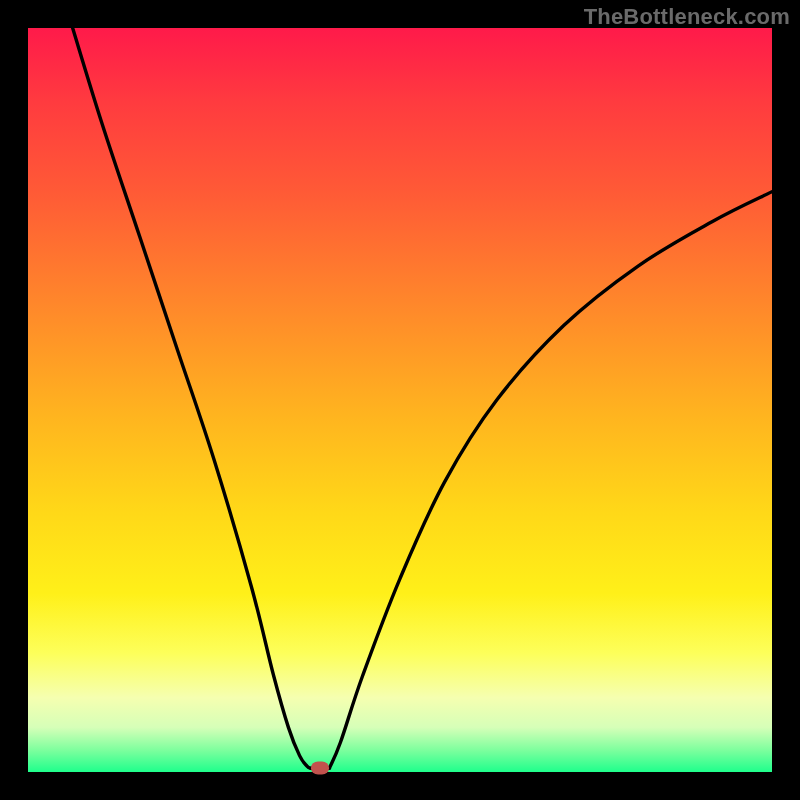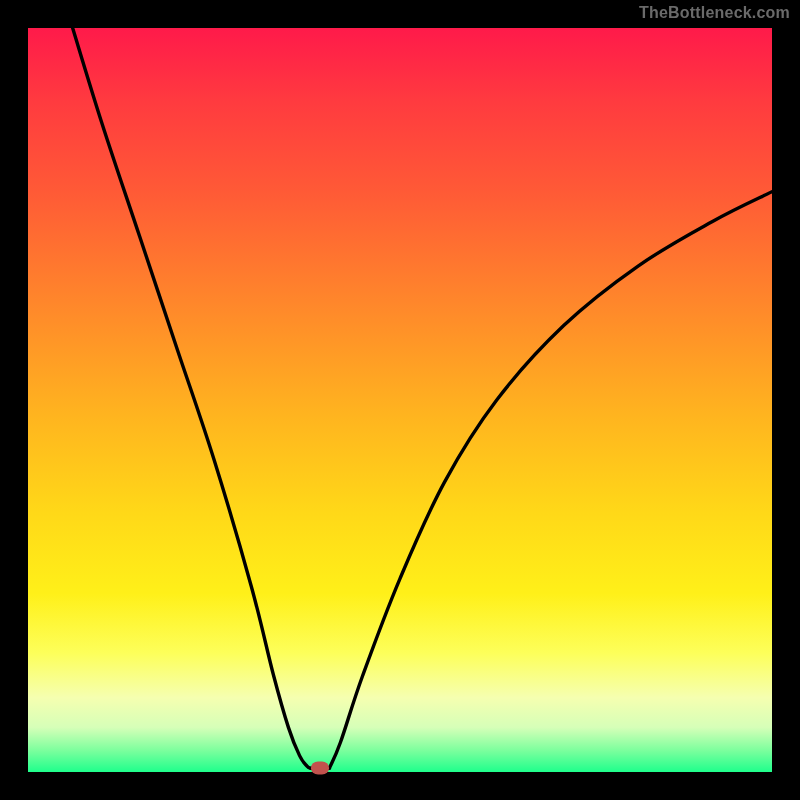--- a/index.html
+++ b/index.html
@@ -37,21 +37,21 @@
       #d6ffb8 94%,
       #7fff9e 97%,
       #1fff8c 100%
     );
   }
   .watermark {
     position: absolute;
     top: 4px;
     right: 10px;
     font-family: Arial, Helvetica, sans-serif;
-    font-size: 16px;
+    font-size: 22px;
     font-weight: 600;
     color: #6a6a6a;
     letter-spacing: 0.2px;
     user-select: none;
   }
   svg.curve {
     position: absolute;
     left: 0;
     top: 0;
     width: 744px;

